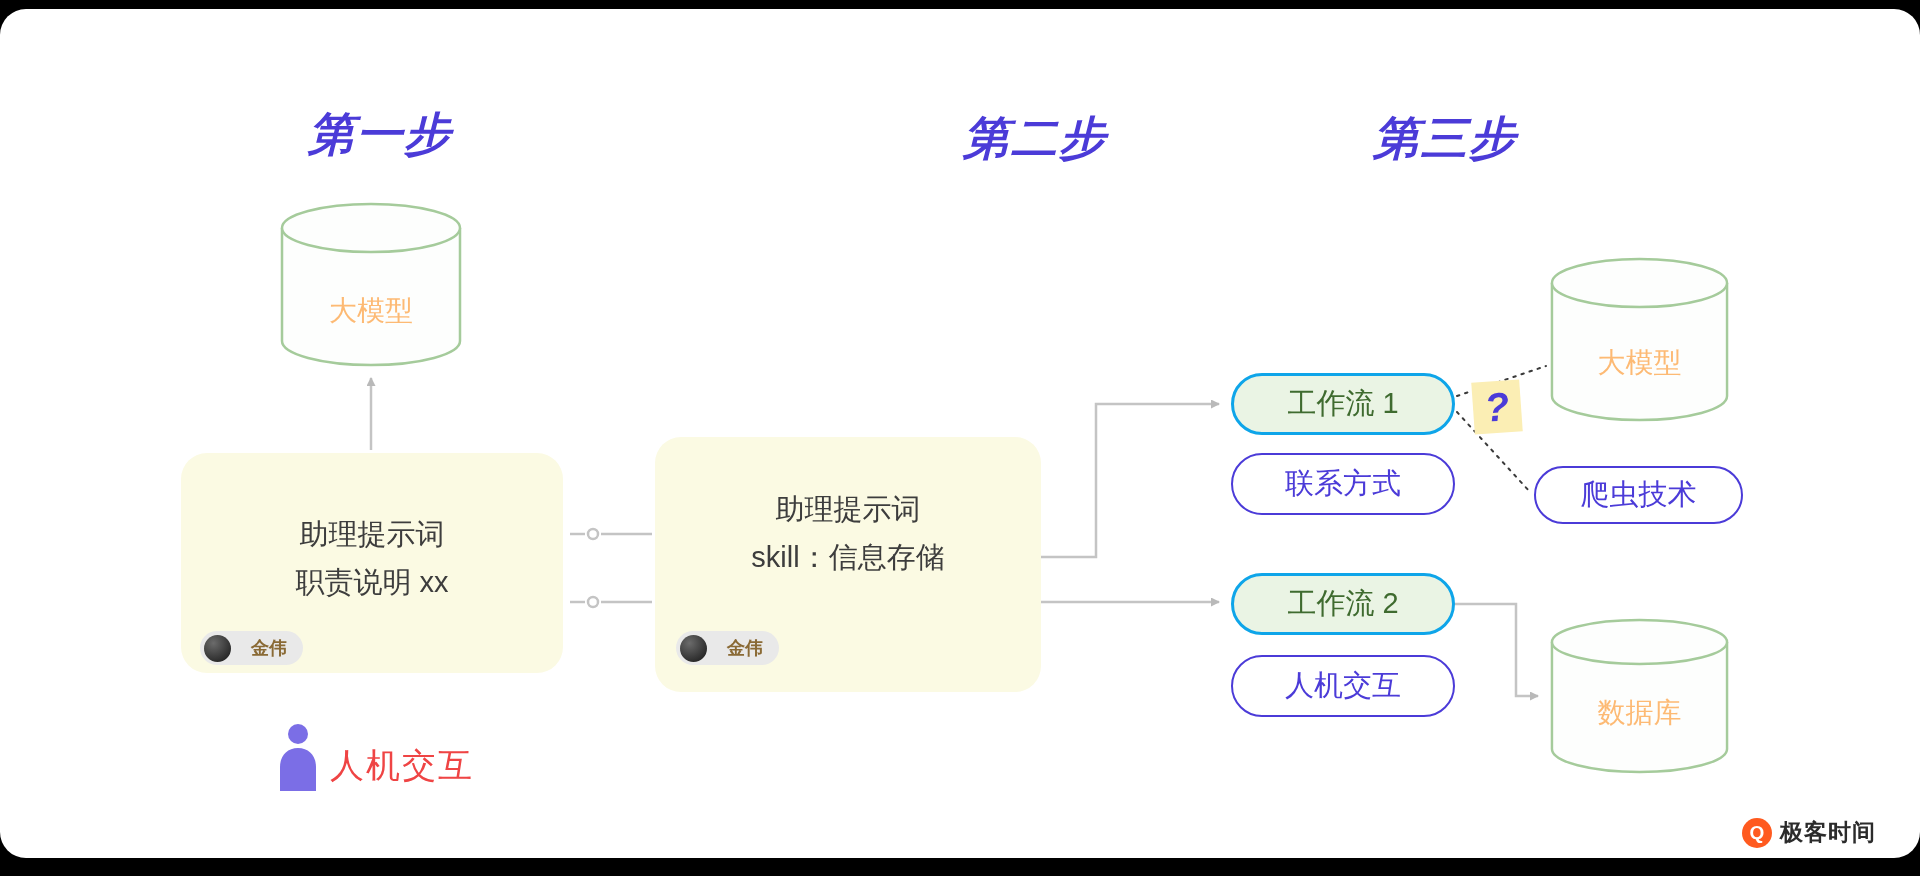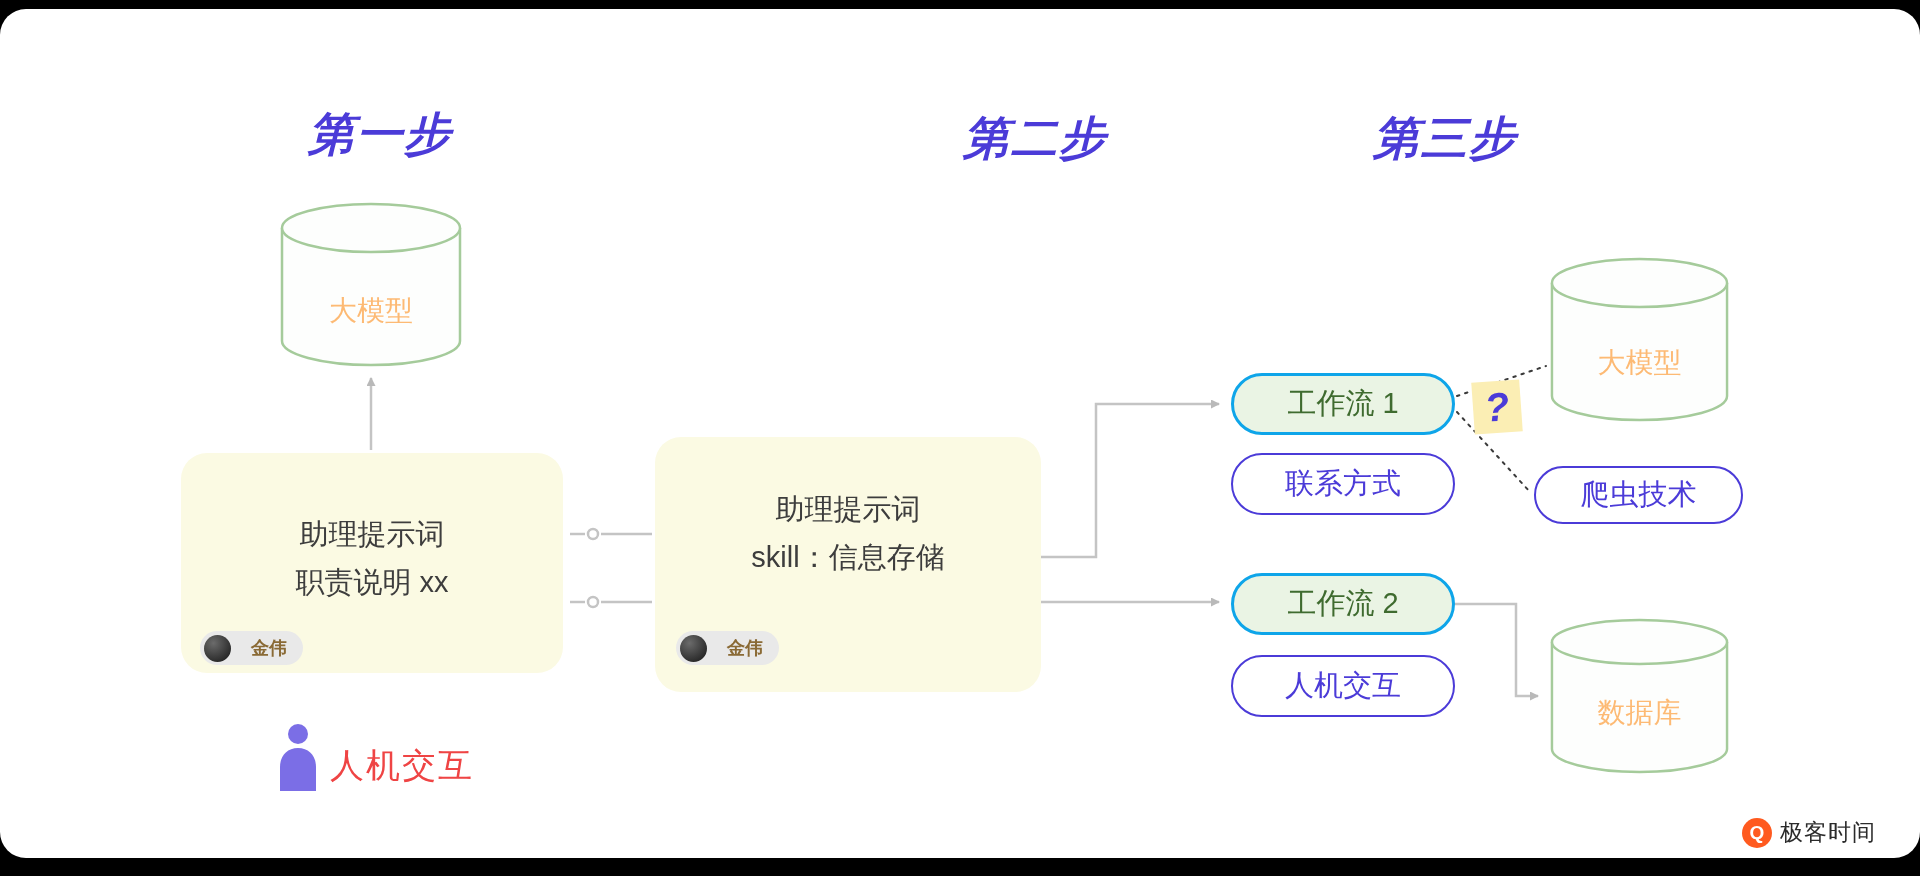--- a/index.html
+++ b/index.html
@@ -16,21 +16,21 @@
   .chip .avatar{width:27px;height:27px;border-radius:50%;background:radial-gradient(circle at 35% 30%,#6b6b6b,#141414)}
   .chip .name{font-size:18px;font-weight:700;color:#8a6a35}
   .pill{display:flex;align-items:center;justify-content:center;border-radius:34px;font-size:29px}
   .pill.green{background:#eaf4e4;border:3px solid #0ea5e9;color:#3f6b2f;font-weight:500}
   .pill.white{background:#ffffff;border:2.5px solid #4b3bd8;color:#4b3bd8}
   .cyl-label{font-size:28px;color:#fdba74;text-align:center}
   .qmark{background:#fbeeb4;display:flex;align-items:center;justify-content:center;font-size:40px;font-weight:700;font-style:italic;color:#4b3bd8;transform:rotate(-4deg)}
   .hint{font-size:34px;color:#ef4444;font-weight:400;letter-spacing:2px}
   .logo{display:flex;align-items:center;gap:8px}
   .logo-badge{width:30px;height:30px;border-radius:50%;background:#ff5a1f;color:#fff;display:flex;align-items:center;justify-content:center;font-weight:700;font-size:19px}
-  .logo-text{font-size:23px;color:#2b2b2b;font-weight:400;letter-spacing:1px}
+  .logo-text{font-size:23px;color:#2b2b2b;font-weight:700;letter-spacing:1px}
 </style>
 </head>
 <body>
 
 <div class="page">
   <div class="canvas"></div>
 
   <svg class="wires" viewBox="0 0 1920 876">
     <defs>
       <marker id="arr" markerWidth="10" markerHeight="10" refX="8" refY="4.5" orient="auto" markerUnits="userSpaceOnUse">

